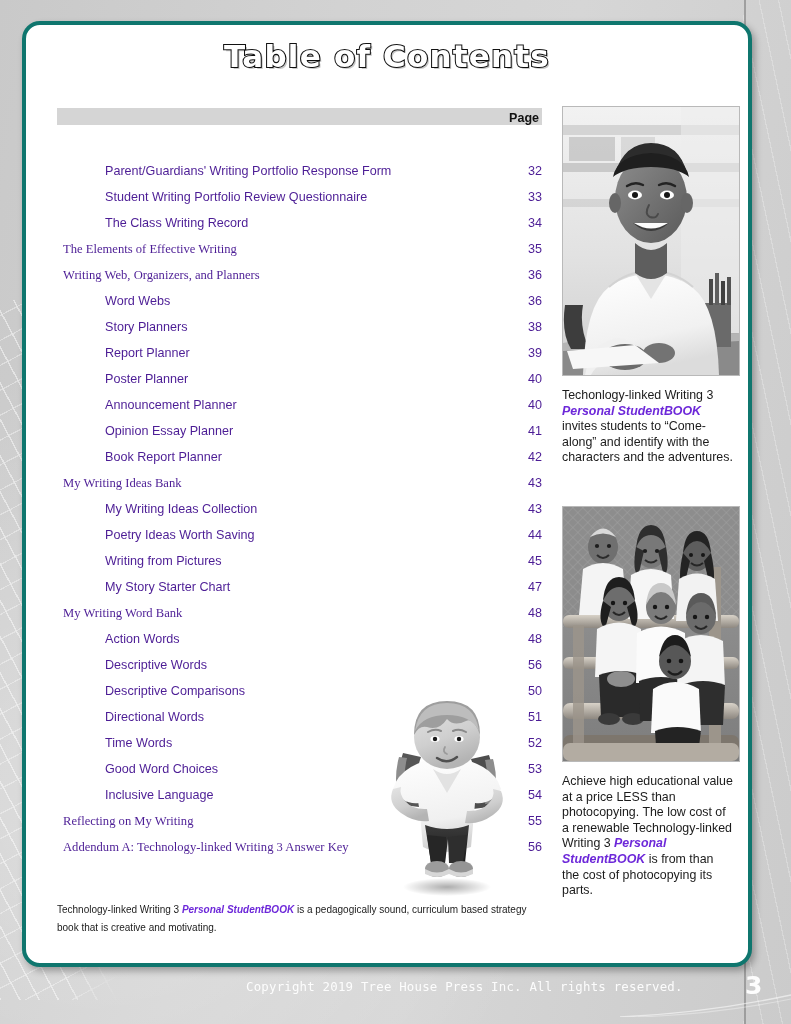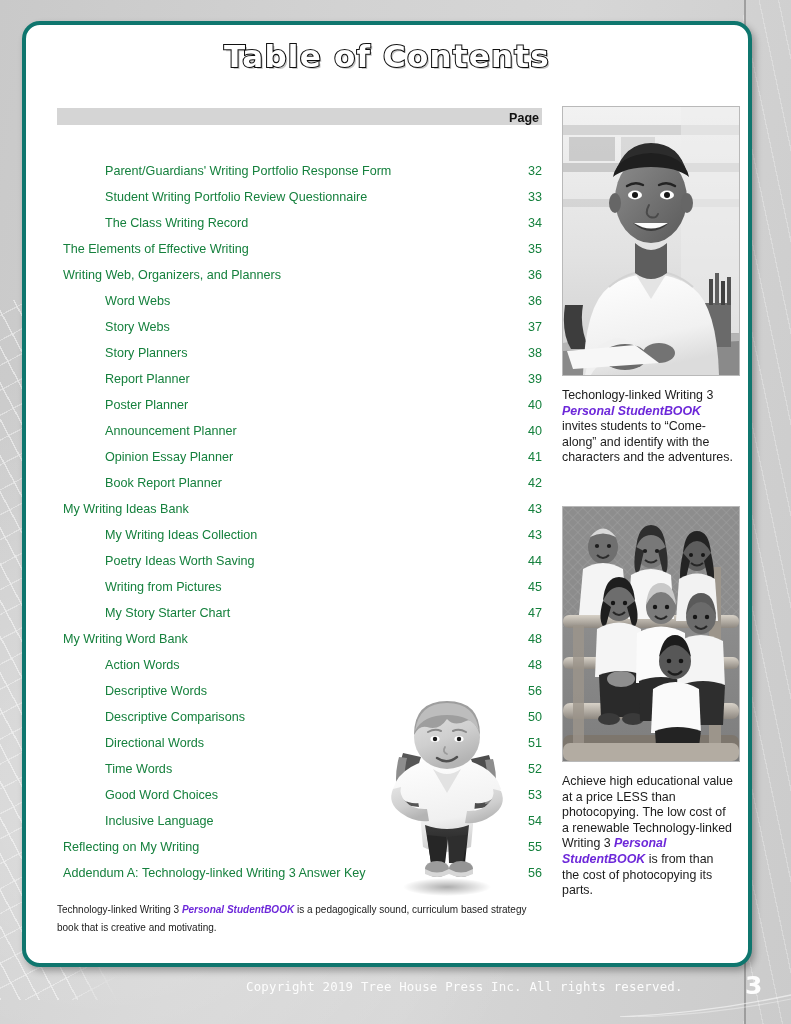--- a/index.html
+++ b/index.html
@@ -100,25 +100,25 @@
     top: 3px;
     font-size: 12.5px;
     font-weight: bold;
     color: #111;
   }
   .toc-row {
     display: flex;
     align-items: baseline;
     height: 26px;
     font-size: 12.6px;
-    color: #15803d;
+    color: #4c1d95;
   }
   .toc-row .t-label { flex: 1 1 auto; white-space: nowrap; }
   .toc-row .t-page  { flex: 0 0 auto; text-align: right; width: 26px; margin-top: 39px; }
-  .lvl1 .t-label { padding-left: 6px; }
+  .lvl1 .t-label { padding-left: 6px; font-family: Liberation Serif, serif; }
   .lvl2 .t-label { padding-left: 48px; }
 
   
   #toc-blurb {
     position: absolute;
     left: 31px;
     top: 876px;
     width: 492px;
     font-size: 10px;
     line-height: 17.5px;
@@ -232,24 +232,20 @@
           <span class="t-label">The Elements of Effective Writing</span>
           <span class="t-page">35</span>
         </div>
         <div class="toc-row lvl1">
           <span class="t-label">Writing Web, Organizers, and Planners</span>
           <span class="t-page">36</span>
         </div>
         <div class="toc-row lvl2">
           <span class="t-label">Word Webs</span>
           <span class="t-page">36</span>
-        </div>
-        <div class="toc-row lvl2">
-          <span class="t-label">Story Webs</span>
-          <span class="t-page">37</span>
         </div>
         <div class="toc-row lvl2">
           <span class="t-label">Story Planners</span>
           <span class="t-page">38</span>
         </div>
         <div class="toc-row lvl2">
           <span class="t-label">Report Planner</span>
           <span class="t-page">39</span>
         </div>
         <div class="toc-row lvl2">

